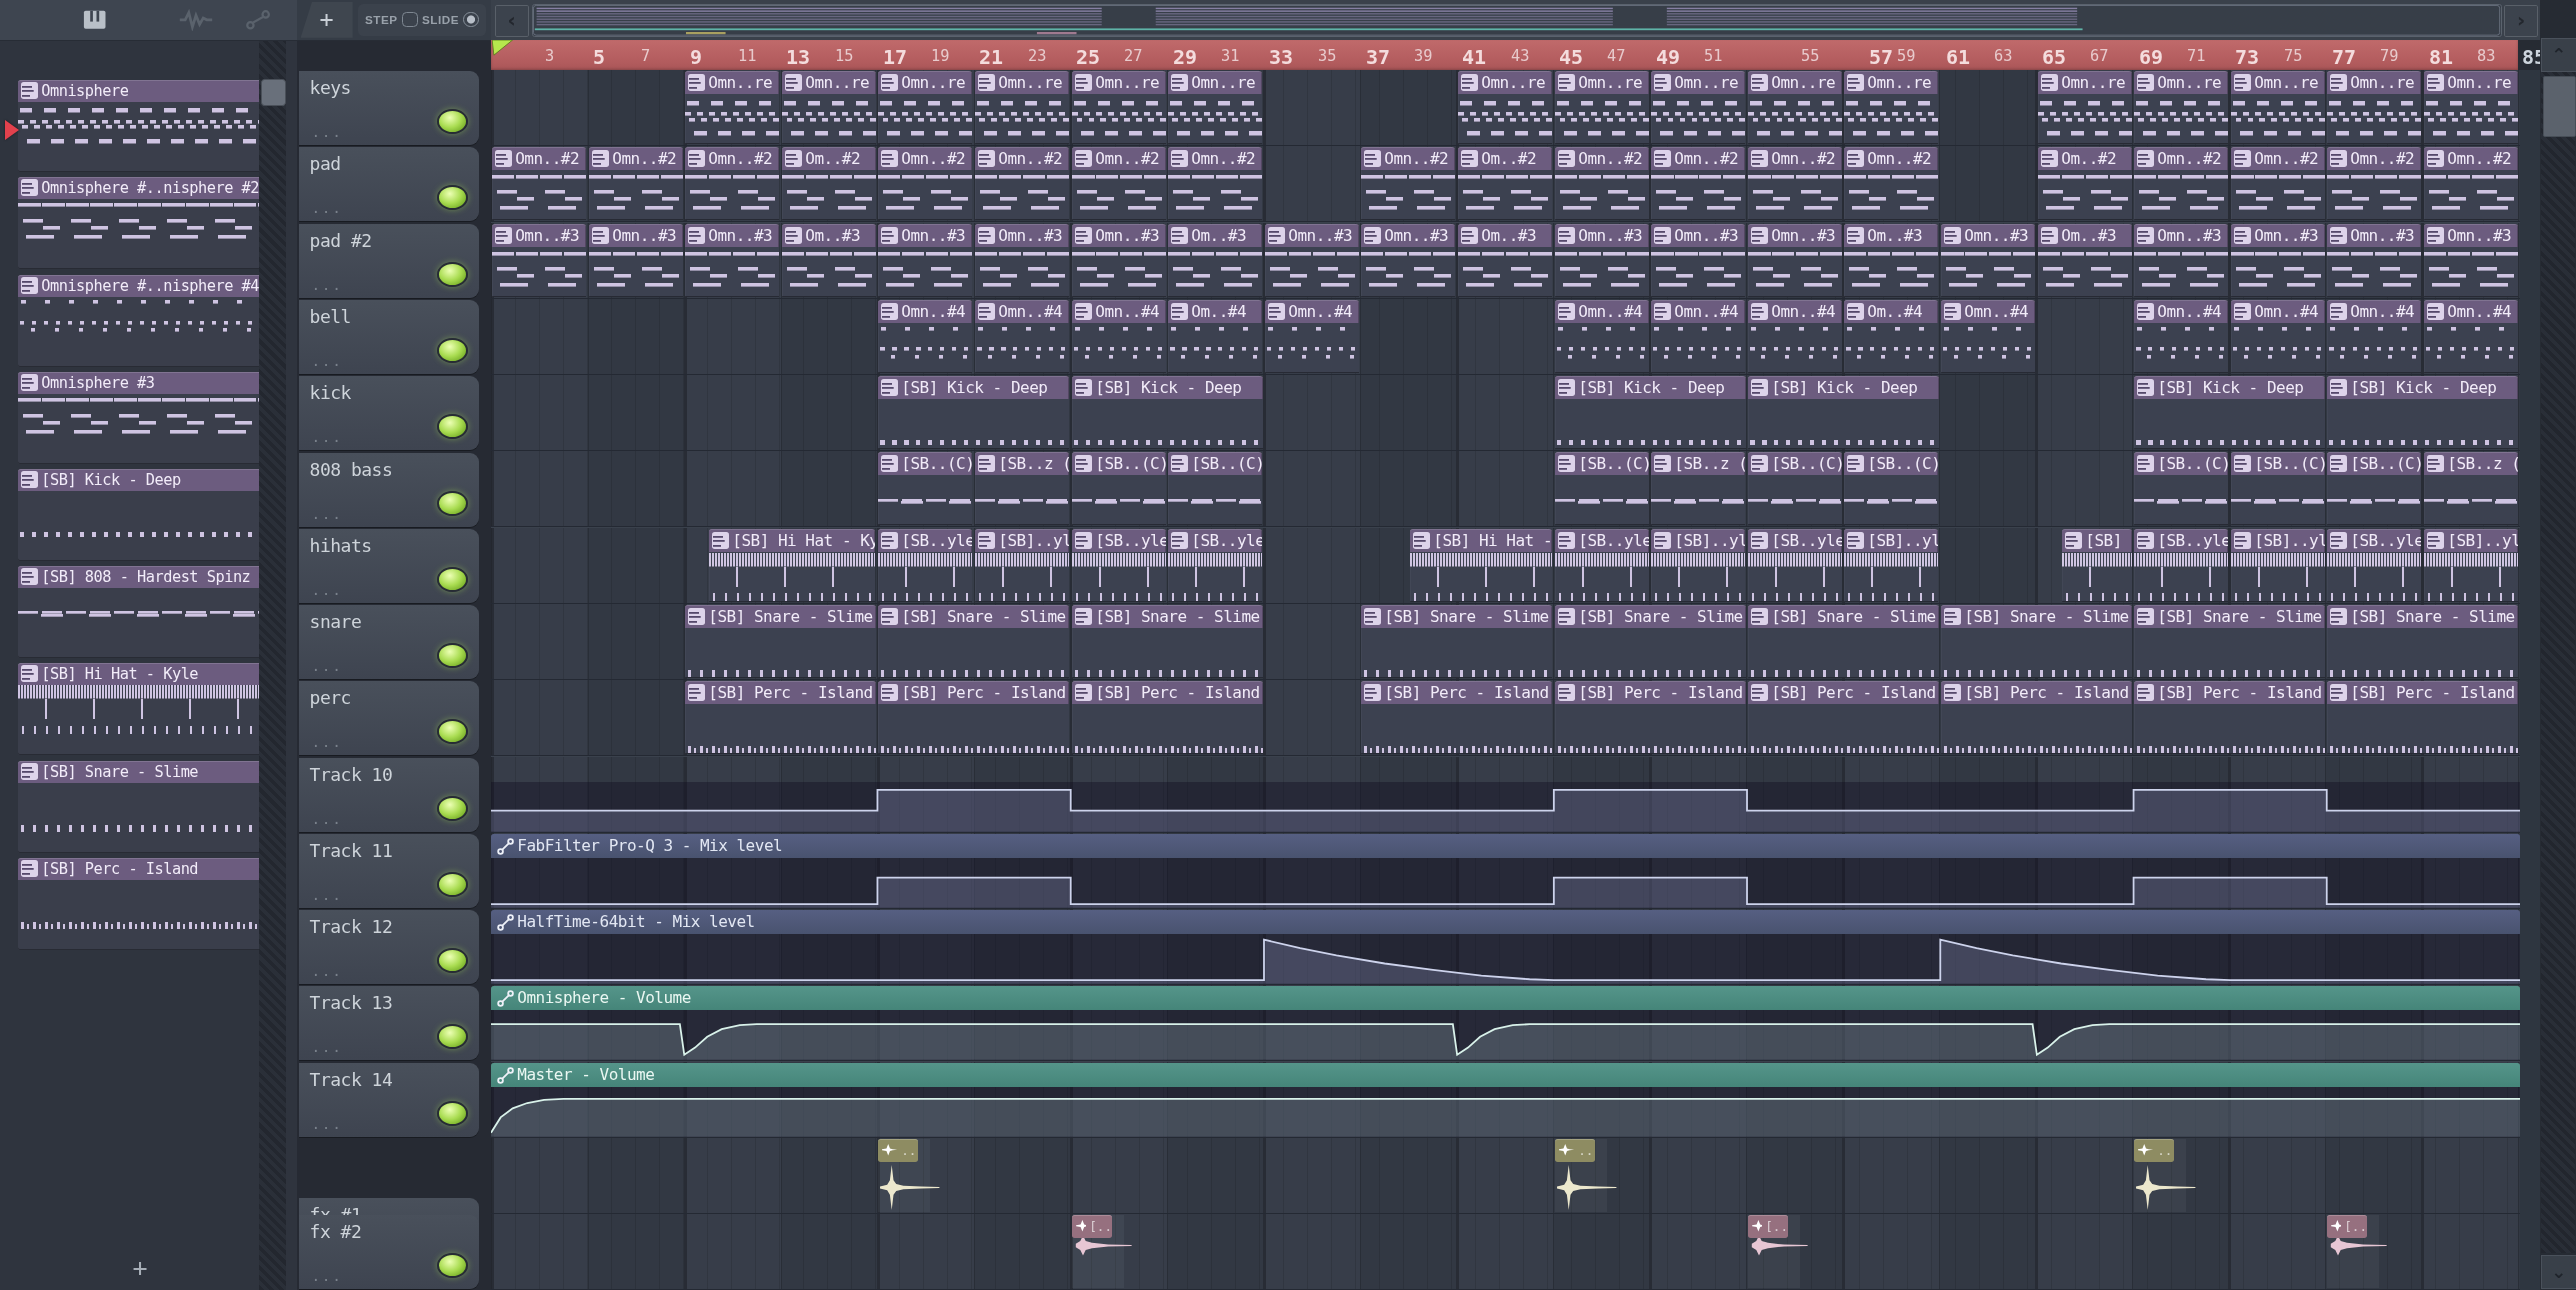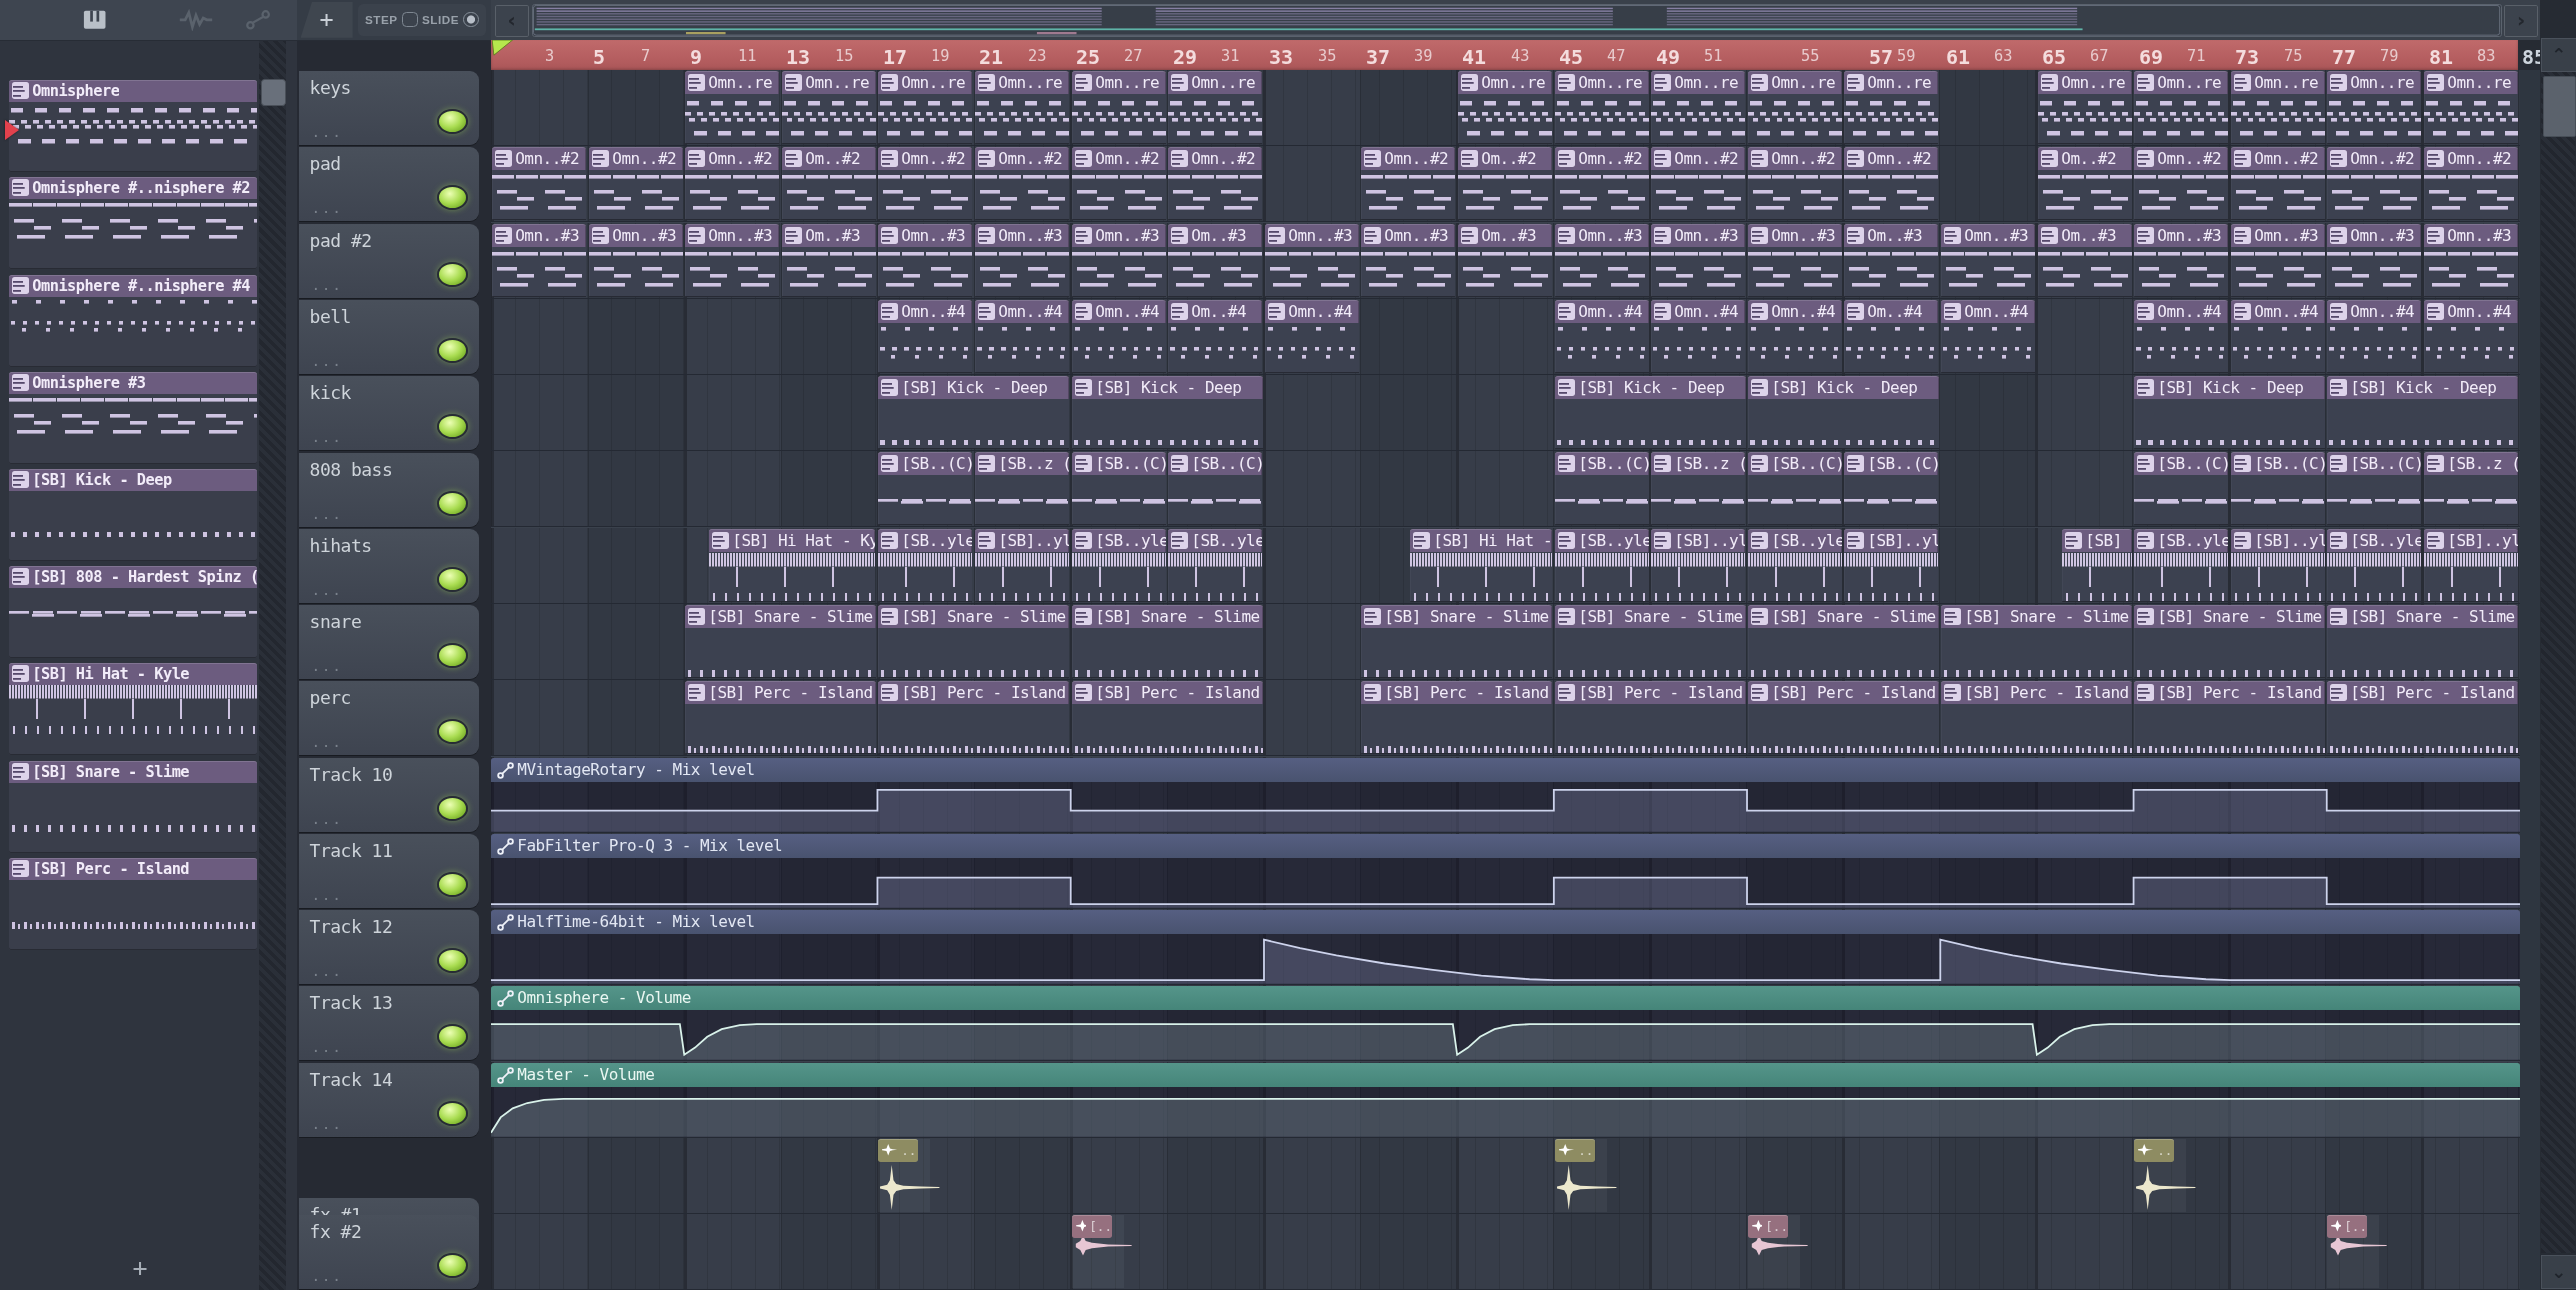--- a/index.html
+++ b/index.html
@@ -12,21 +12,21 @@
   }
   html,body{margin:0;padding:0;background:#20242c;}
   #app{position:relative;width:2576px;height:1291px;overflow:hidden;background:var(--app);
        font-family:"DejaVu Sans Mono","Liberation Mono",monospace;}
   .abs{position:absolute;}
 
   
   #pattern-panel{left:0;top:0;width:297px;height:1291px;background:var(--panel);border-right:1.8px solid #20242c;}
   .pp-toolbar{left:0;top:0;width:297px;height:40px;background:#3e4550;border-bottom:1.8px solid #272c35;}
   .pp-ico{position:absolute;top:9px;}
-  .pp-card{position:absolute;left:9px;width:248px;font-weight:bold;}
+  .pp-card{position:absolute;left:18px;width:248px;}
   .pp-hdr{height:21.6px;background:var(--clip-hdr);border-radius:2.7px 2.7px 0 0;display:flex;align-items:center;
           box-shadow:inset 0 0.9px 0 rgba(255,255,255,.15);}
   .pp-hdr .lbl{color:#f2ecf9;font-size:15.3px;letter-spacing:-0.5px;white-space:nowrap;overflow:hidden;}
   .pp-prev{height:70px;background:#3a3e4b;border-radius:0 0 1.8px 1.8px;box-shadow:inset 0 -0.9px 0 rgba(0,0,0,.3);}
   .pp-scroll{left:259px;top:41px;width:27px;height:1249px;
      background:repeating-linear-gradient(45deg,#23272f 0 3.6px,#2a2f38 3.6px 7.2px);}
   .pp-thumb{left:261px;top:79px;width:23.4px;height:25px;background:#69707b;border-radius:3.6px;border:0.9px solid #4a5059;}
   .pp-add{left:122px;top:1253px;width:36px;height:31px;color:#a7aeb7;font-size:25px;text-align:center;cursor:default;}
   .pp-cursor{width:0;height:0;border-left:14.4px solid #e2414d;border-top:10px solid transparent;border-bottom:10px solid transparent;filter:drop-shadow(0 0.9px 0.9px rgba(0,0,0,.5));}
   .seq-ico{width:17px;height:17px;background:#ddd3ea;border-radius:2.7px;margin:0 3.6px 0 2.7px;flex:0 0 auto;
@@ -1269,28 +1269,20 @@
           </div>
           <div class="clip" style="left: 1836px; width: 191px;">
             <div class="clip-hdr">
               <div class="seq-ico"></div>
               <div class="lbl">[SB] Perc - Island</div>
             </div>
             <div class="clip-body pv pv-perc"></div>
           </div>
         </div>
         <div class="row" style="top: 687px; height: 76px;">
-          <div class="auto-hdr blue">
-            <svg width="20" height="20" style="margin: 0px 1.8px 0px 4.5px;" viewBox="0 0 22 22">
-              <circle cx="5" cy="17" r="2.6" fill="none" stroke="#eef1f8" stroke-width="2"></circle>
-              <circle cx="16" cy="6" r="2.6" fill="none" stroke="#eef1f8" stroke-width="2"></circle>
-              <line x1="7" y1="15" x2="14" y2="8" stroke="#eef1f8" stroke-width="2"></line>
-            </svg>
-            <div class="lbl">MVintageRotary - Mix level</div>
-          </div>
           <div class="auto-body"><svg width="2029" height="50" viewBox="0 0 2254 55">
               <path d="M0.0,31.5 L429.3,31.5 L429.3,8.5 L644.0,8.5 L644.0,31.5 L1180.7,31.5 L1180.7,8.5 L1395.3,8.5 L1395.3,31.5 L1824.7,31.5 L1824.7,8.5 L2039.3,8.5 L2039.3,31.5 L2254.0,31.5 L2254.0,55 L0,55 Z" fill="rgba(138,146,184,.30)"></path>
               <path d="M0.0,31.5 L429.3,31.5 L429.3,8.5 L644.0,8.5 L644.0,31.5 L1180.7,31.5 L1180.7,8.5 L1395.3,8.5 L1395.3,31.5 L1824.7,31.5 L1824.7,8.5 L2039.3,8.5 L2039.3,31.5 L2254.0,31.5 " fill="none" stroke="#cdd3ec" stroke-width="2"></path>
             </svg></div>
         </div>
         <div class="row" style="top: 763px; height: 76px;">
           <div class="auto-hdr blue">
             <svg width="20" height="20" style="margin: 0px 1.8px 0px 4.5px;" viewBox="0 0 22 22">
               <circle cx="5" cy="17" r="2.6" fill="none" stroke="#eef1f8" stroke-width="2"></circle>
               <circle cx="16" cy="6" r="2.6" fill="none" stroke="#eef1f8" stroke-width="2"></circle>

